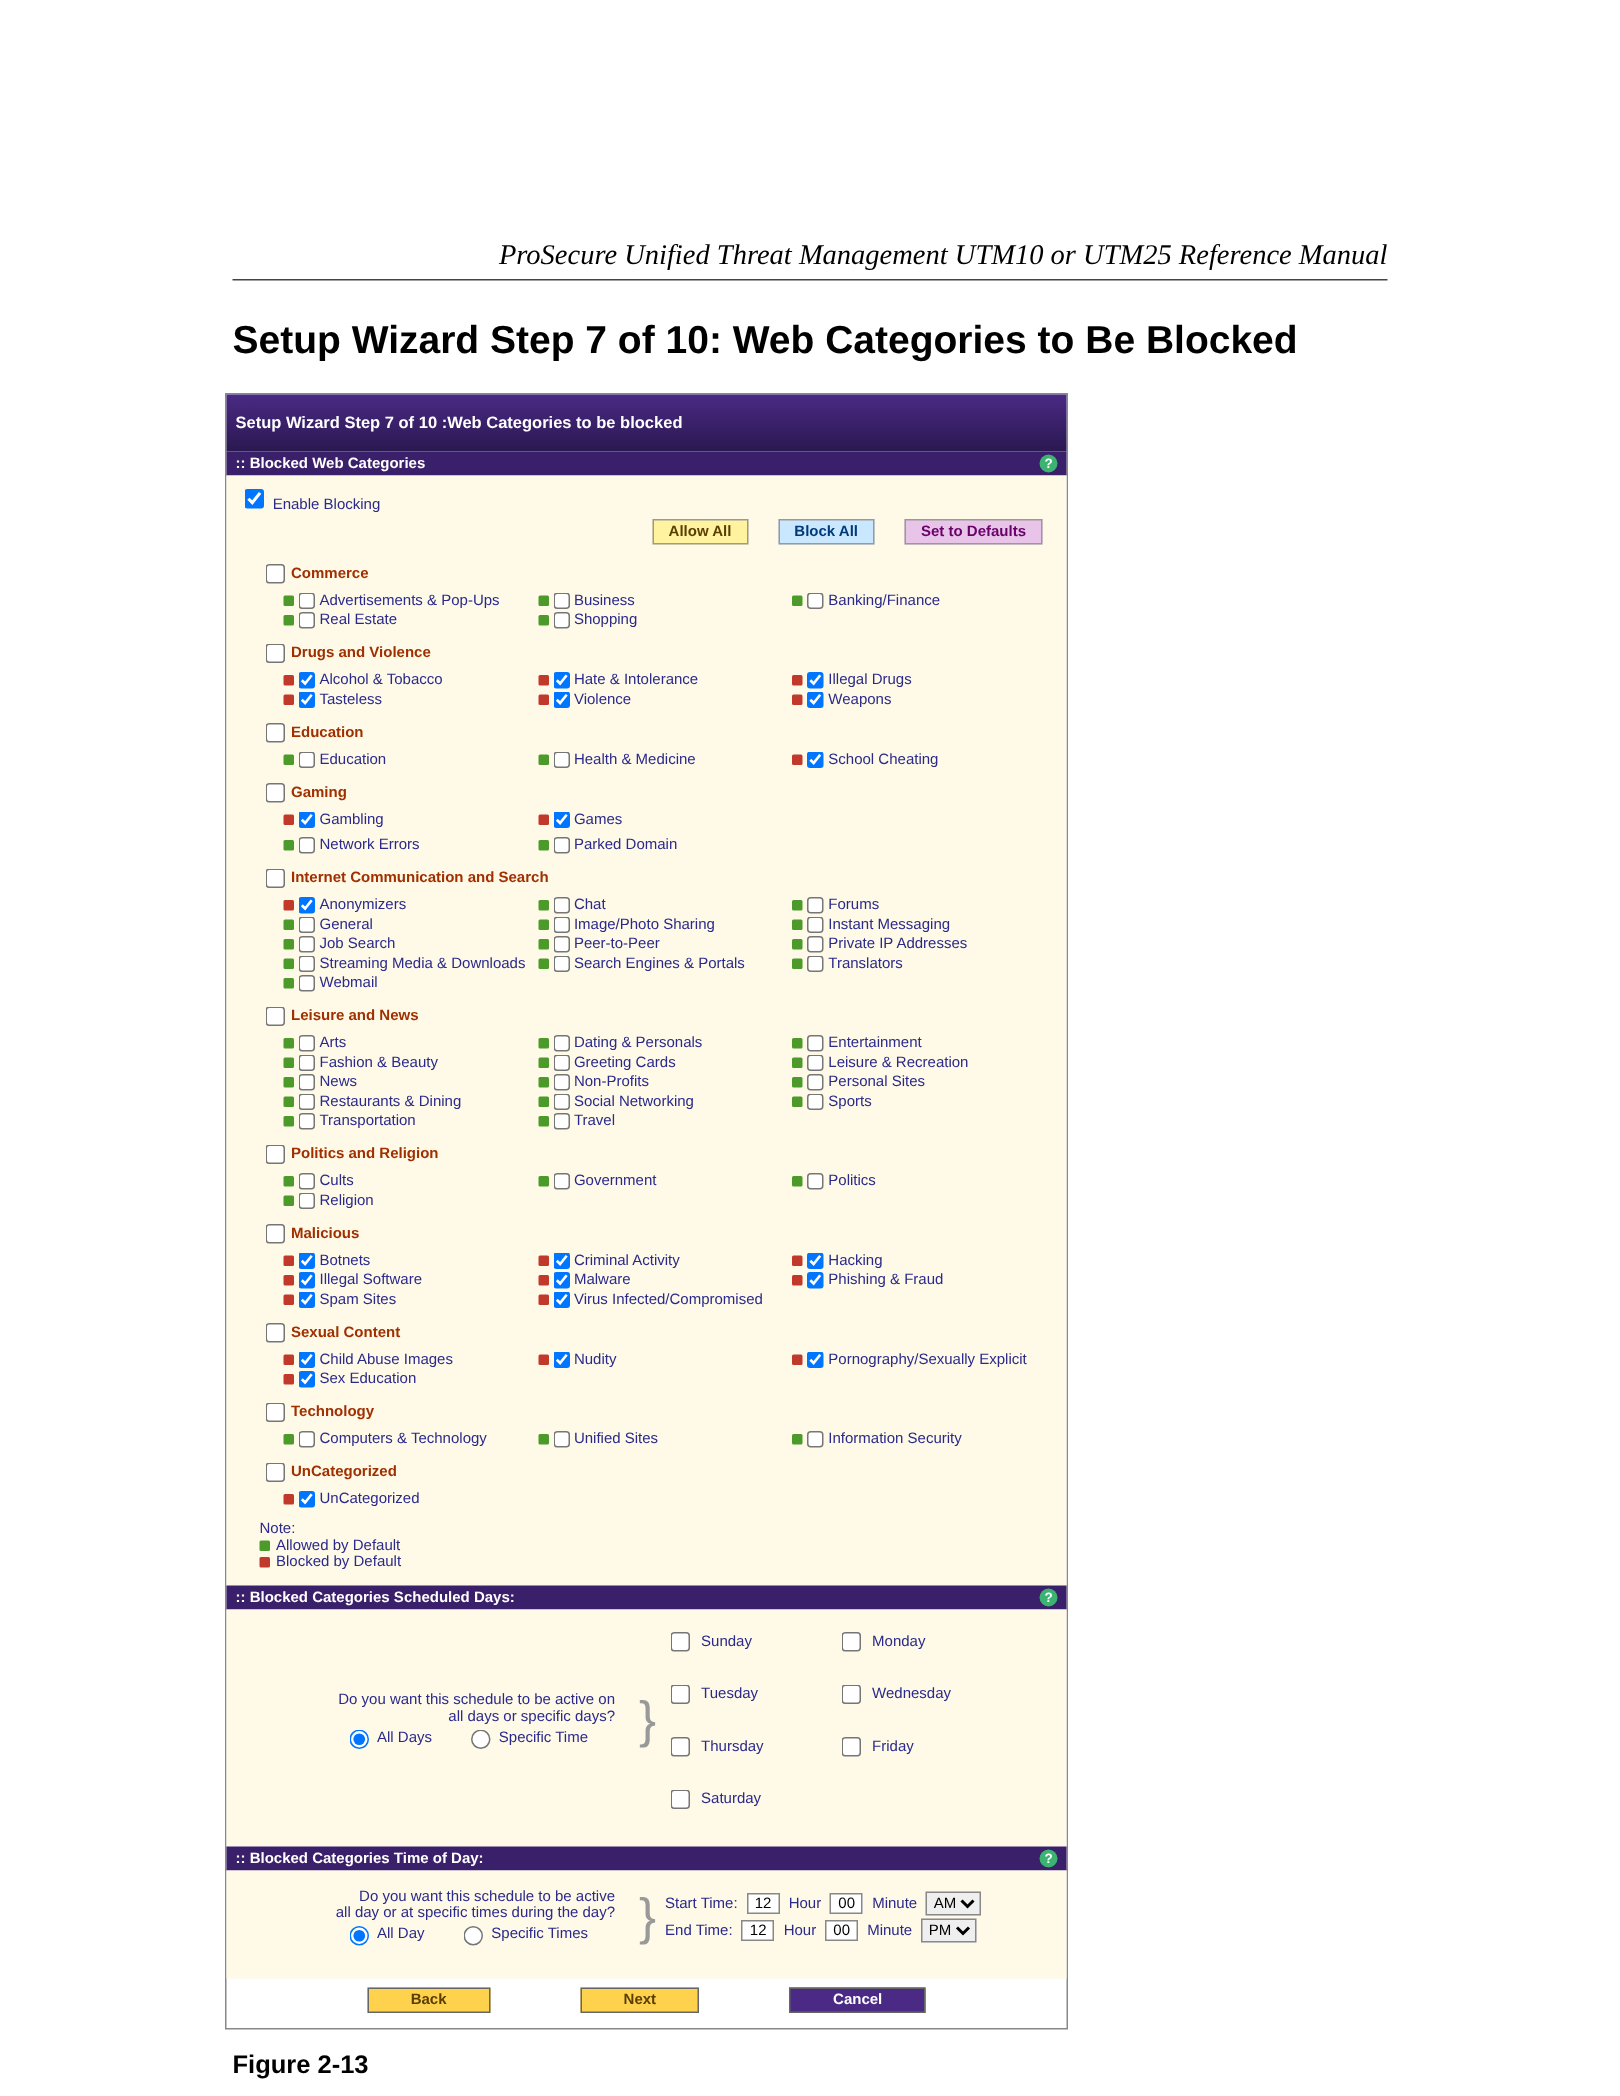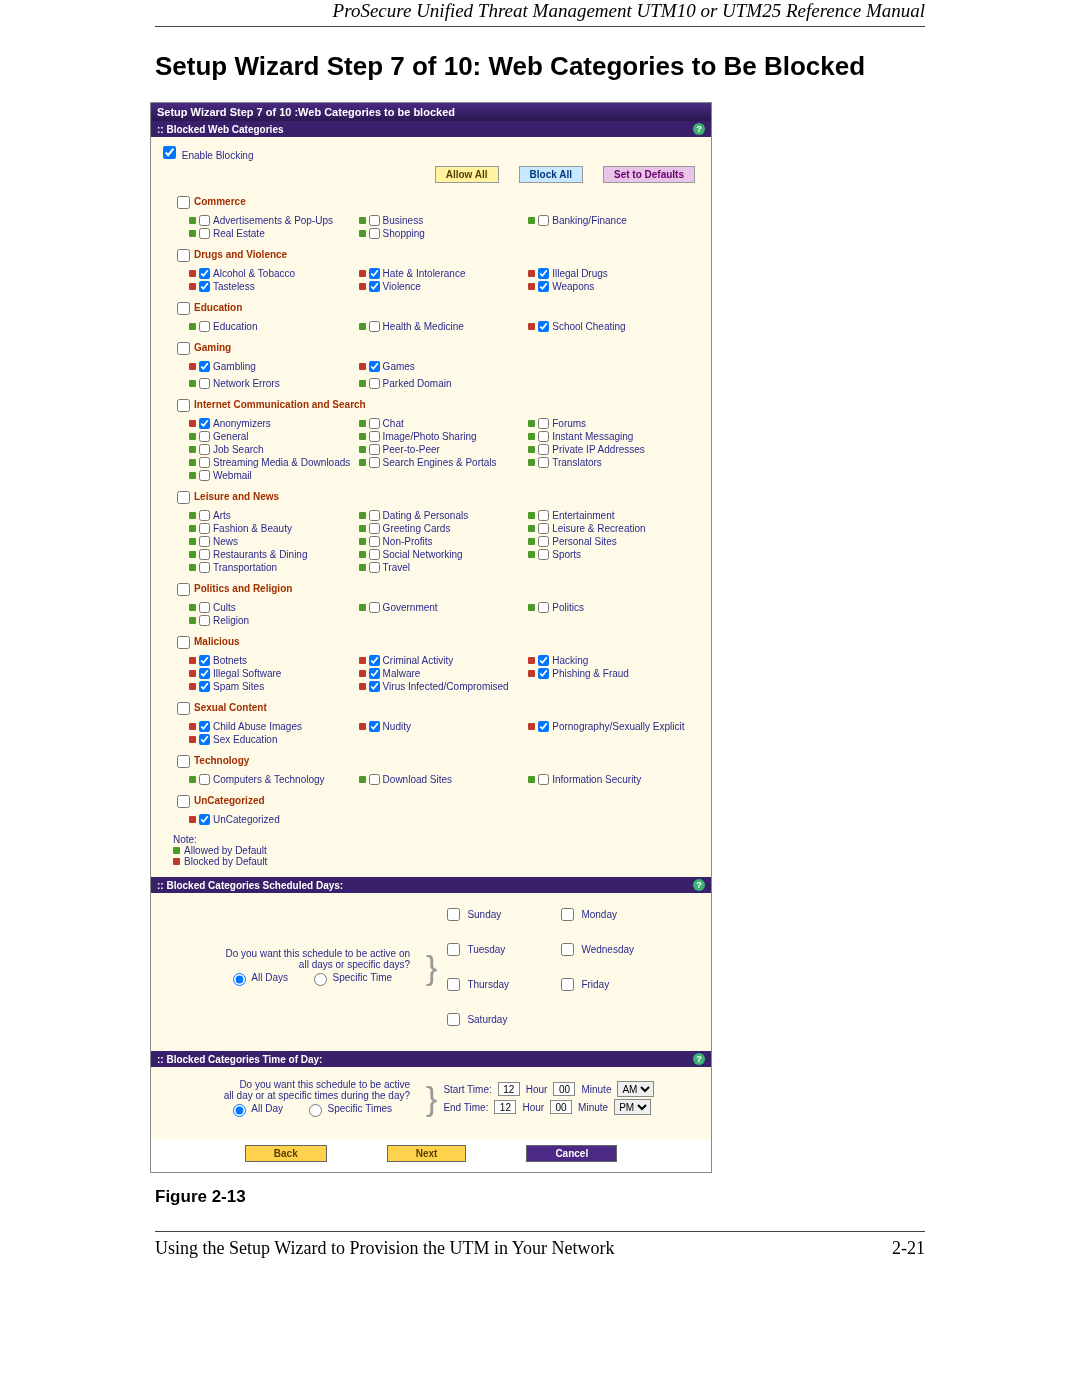--- a/index.html
+++ b/index.html
@@ -1,28 +1,28 @@
 <!DOCTYPE html>
 <html><head>
 <meta charset="utf-8">
 <style>
   
   html,body{margin:0;padding:0;background:#fff;font-family:Arial,Helvetica,sans-serif;color:#000}
   body{width:1080px;height:1397px;position:relative}
 
   
   .page-header,.page-footer{width:770px;margin:0 auto;font-size:17px}
-  .page-header{border-bottom:1px solid #444;padding-bottom:4px;text-align:right;font-style:italic;font-family:"Times New Roman",serif;font-size:19px}
+  .page-header{border-bottom:1px solid #444;margin-top:160px;padding-bottom:4px;text-align:right;font-style:italic;font-family:"Times New Roman",serif;font-size:19px}
   h1.section-title{width:770px;margin:24px auto 20px;font-size:26px;font-weight:bold;font-family:Arial,Helvetica,sans-serif}
   .figure-caption{width:770px;margin:14px auto 0;font-weight:bold;font-size:17px}
   .page-footer{border-top:1px solid #444;margin-top:24px;padding-top:6px;display:flex;justify-content:space-between;font-family:"Times New Roman",serif;font-size:18px}
 
   
   .shot{width:560px;margin:0 0 0 150px;border:1px solid #888;background:#fff;font-size:10px}
-  .shot .titlebar{background:linear-gradient(#4a2a84,#2a1850);color:#fff;font-weight:bold;padding:3px 6px;font-size:11px}
+  .shot .titlebar{background:linear-gradient(#4a2a84,#2a1850);color:#fff;font-weight:bold;padding:13px 6px;font-size:11px}
   .shot .sectbar{background:#3a1f6a;color:#fff;font-weight:bold;padding:2px 6px;font-size:10px;display:flex;align-items:center;justify-content:space-between}
   .shot .sectbar .help{background:#3cb371;color:#fff;border-radius:50%;width:12px;height:12px;display:inline-flex;align-items:center;justify-content:center;font-size:9px}
   .shot .panel{background:#fff9e8;padding:6px 8px 10px}
   .shot label{color:#2a2a8a;font-size:10px}
   .btnrow{display:flex;gap:20px;justify-content:flex-end;padding:4px 8px}
   .btnrow .btn{border:1px solid #999;padding:2px 10px;font-size:10px;cursor:pointer}
   .btn.allow{background:#fff3a0;color:#5a3e00;font-weight:bold}
   .btn.block{background:#c9e7ff;color:#003a7a;font-weight:bold}
   .btn.def{background:#e8c4e8;color:#6a006a;font-weight:bold}
 
@@ -446,21 +446,21 @@
           <div class="cat-head"><input type="checkbox" style="">Technology</div>
           <div class="items">
             <label class="item">
               <span class="bullet green"></span>
               <input type="checkbox" style="">
               <span>Computers &amp; Technology</span>
             </label>
             <label class="item">
               <span class="bullet green"></span>
               <input type="checkbox" style="">
-              <span>Download Sites</span>
+              <span>Unified Sites</span>
             </label>
             <label class="item">
               <span class="bullet green"></span>
               <input type="checkbox" style="">
               <span>Information Security</span>
             </label>
           </div>
         </div>
         <div class="cat-group">
           <div class="cat-head"><input type="checkbox" style="">UnCategorized</div>

